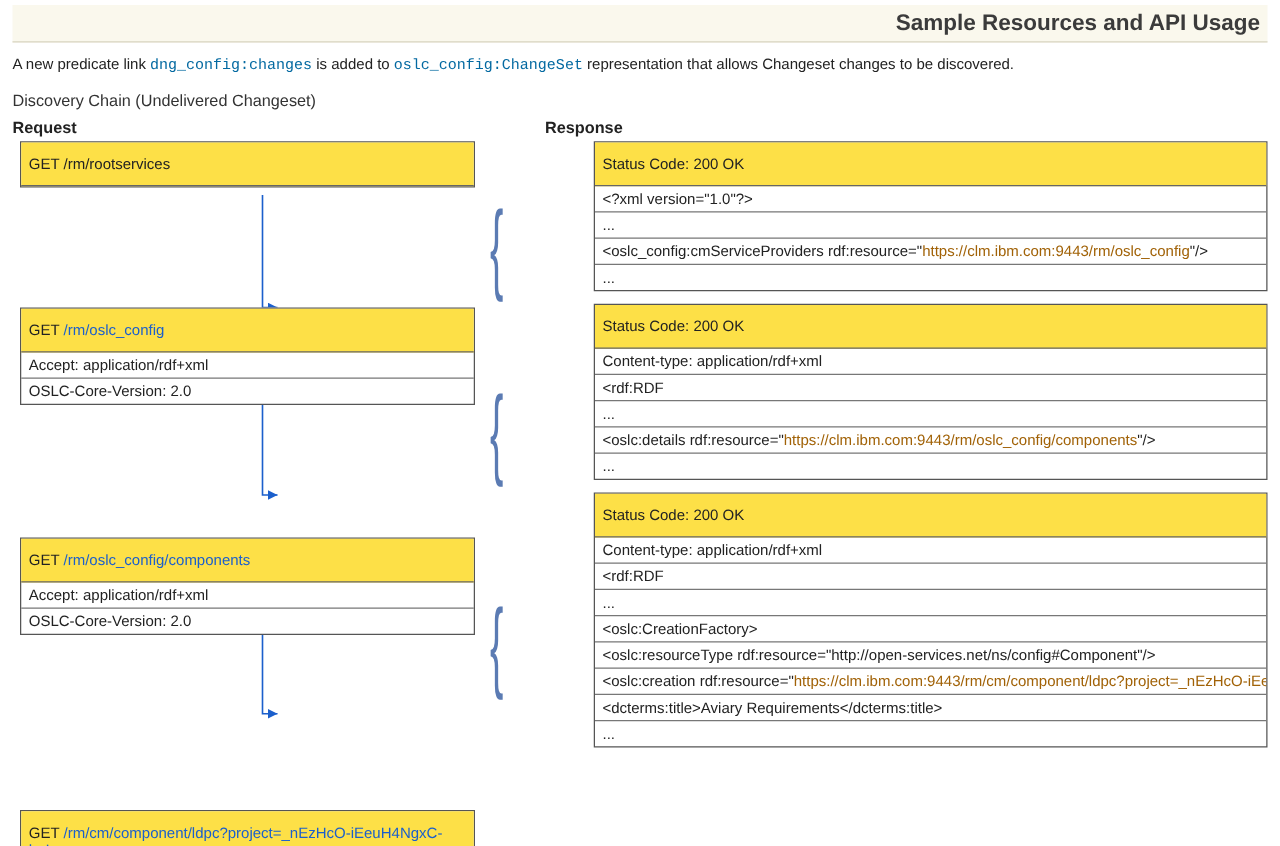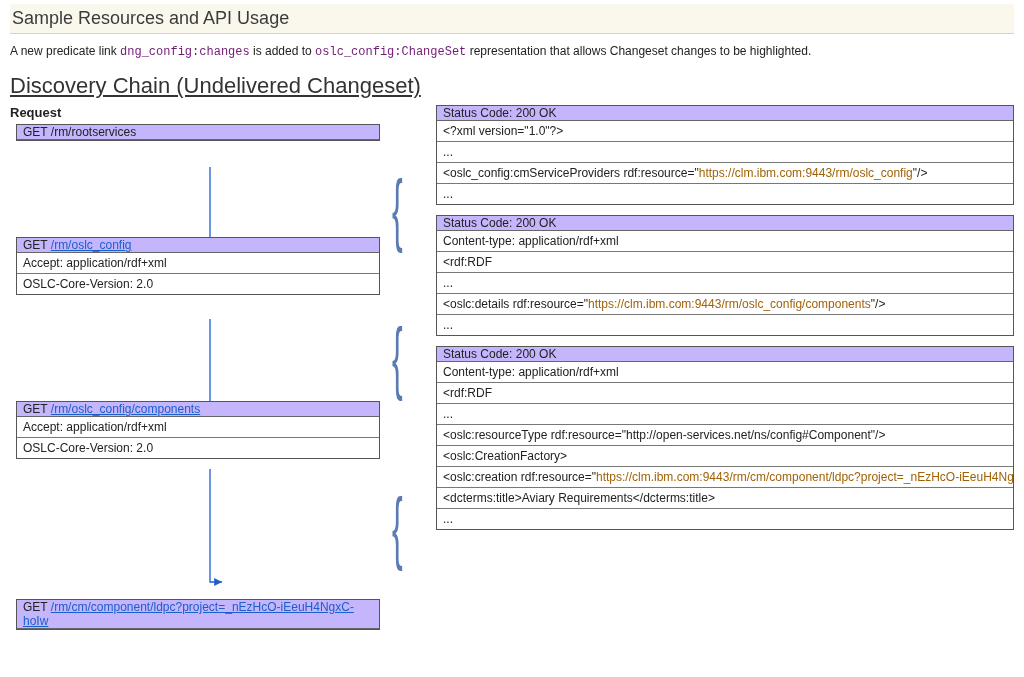--- a/index.html
+++ b/index.html
@@ -15,40 +15,40 @@
     padding: 4px 10px 0 10px;
     box-sizing: border-box;
   }
   .title-bar {
     background: #faf8ed;
     border-bottom: 1px solid #d8d4c0;
     padding: 4px 6px 4px 2px;
   }
   .title-bar h2 {
     margin: 0;
-    font-weight: 400;
+    font-weight: 700;
     font-size: 18px;
     color: #3b3b3b;
+    text-align: right;
   }
   .intro {
     margin: 10px 0 14px 0;
     font-size: 12px;
     color: #222;
   }
   .intro code {
     font-family: Consolas, "Courier New", monospace;
-    color: #701a75;
+    color: #0369a1;
     font-size: 12px;
   }
   h3.subhead {
     margin: 6px 0 6px 0;
     font-weight: 400;
-    font-size: 22px;
+    font-size: 13px;
     color: #333;
-    text-decoration: underline;
   }
   .desc {
     font-size: 12px;
     margin: 4px 0 12px 0;
     color: #222;
   }
 
   .cols {
     display: flex;
     gap: 28px;
@@ -67,36 +67,36 @@
     font-size: 13px;
     margin-bottom: 4px;
   }
   .box {
     border: 1px solid #555;
     background: #fff;
     font-size: 12px;
     margin-bottom: 0;
   }
   .box-header {
-    background: #c4b5fd;
-    padding: 0 6px;
+    background: #fde047;
+    padding: 10px 6px;
     border-bottom: 1px solid #666;
     font-size: 12px;
   }
   .row {
     padding: 2px 6px;
     border-bottom: 1px solid #777;
     line-height: 16px;
     font-size: 12px;
     overflow: hidden;
     white-space: nowrap;
   }
   .row:last-child { border-bottom: none; }
   .row.noborder { border-bottom: none; }
-  .blue-link { color: #1b5fcc; text-decoration: underline; }
+  .blue-link { color: #1b5fcc; }
   .url-hl { color: #a16207; }
   
   .req-block {
     margin-left: 6px;
     margin-bottom: 0;
     z-index: 2;
     background: #fff;
     position: relative;
   }
   .req-spacer-1 { height: 96px; }
@@ -120,34 +120,34 @@
     top: 0; left: 0;
     pointer-events: none;
     z-index: 1;
   }
 
   .wrap {
     position: relative;
     min-height: 560px;
   }
 
-  .resp-block { margin-bottom: 10px; }
+  .resp-block { margin-bottom: 10px; margin-left: 39px; }
 
 </style>
 </head>
 <body>
 
 <div class="page">
 
   <div class="title-bar">
     <h2>Sample Resources and API Usage</h2>
   </div>
 
   <p class="intro">
-    <span>A new predicate link </span><code>dng_config:changes</code><span> is added to </span><code>oslc_config:ChangeSet</code><span> representation that allows Changeset changes to be highlighted.</span>
+    <span>A new predicate link </span><code>dng_config:changes</code><span> is added to </span><code>oslc_config:ChangeSet</code><span> representation that allows Changeset changes to be discovered.</span>
   </p>
 
   <h3 class="subhead">Discovery Chain (Undelivered Changeset)</h3>
 
   <div class="wrap">
 
     <div class="cols">
 
       <div class="col-request">
         <div class="col-head">Request</div>
@@ -199,20 +199,21 @@
         </div>
       </div>
 
       <div style="position:relative;width:0">
         <span class="bracket" style="left:-24px;top:104px">{</span>
         <span class="bracket" style="left:-24px;top:252px">{</span>
         <span class="bracket" style="left:-24px;top:422px">{</span>
       </div>
 
       <div class="col-response">
+        <div class="col-head">Response</div>
 
         <div class="resp-block box">
           <div class="box-header">Status Code: 200 OK</div>
           <div class="row">&lt;?xml version="1.0"?&gt;</div>
           <div class="row">...</div>
           <div class="row"><span>&lt;oslc_config:cmServiceProviders rdf:resource="</span><span class="url-hl">https://clm.ibm.com:9443/rm/oslc_config</span><span>"/&gt;</span></div>
           <div class="row">...</div>
         </div>
 
         <div class="resp-block box">
@@ -222,22 +223,22 @@
           <div class="row">...</div>
           <div class="row"><span>&lt;oslc:details rdf:resource="</span><span class="url-hl">https://clm.ibm.com:9443/rm/oslc_config/components</span><span>"/&gt;</span></div>
           <div class="row">...</div>
         </div>
 
         <div class="resp-block box">
           <div class="box-header">Status Code: 200 OK</div>
           <div class="row">Content-type: application/rdf+xml</div>
           <div class="row">&lt;rdf:RDF</div>
           <div class="row">...</div>
+          <div class="row">&lt;oslc:CreationFactory&gt;</div>
           <div class="row">&lt;oslc:resourceType rdf:resource="http://open-services.net/ns/config#Component"/&gt;</div>
-          <div class="row">&lt;oslc:CreationFactory&gt;</div>
           <div class="row"><span>&lt;oslc:creation rdf:resource="</span><span class="url-hl">https://clm.ibm.com:9443/rm/cm/component/ldpc?project=_nEzHcO-iEeuH4NgxC-hoI</span><span></span></div>
           <div class="row">&lt;dcterms:title&gt;Aviary Requirements&lt;/dcterms:title&gt;</div>
           <div class="row">...</div>
 
         </div>
 
       </div>
     </div>
   </div>
 </div>

